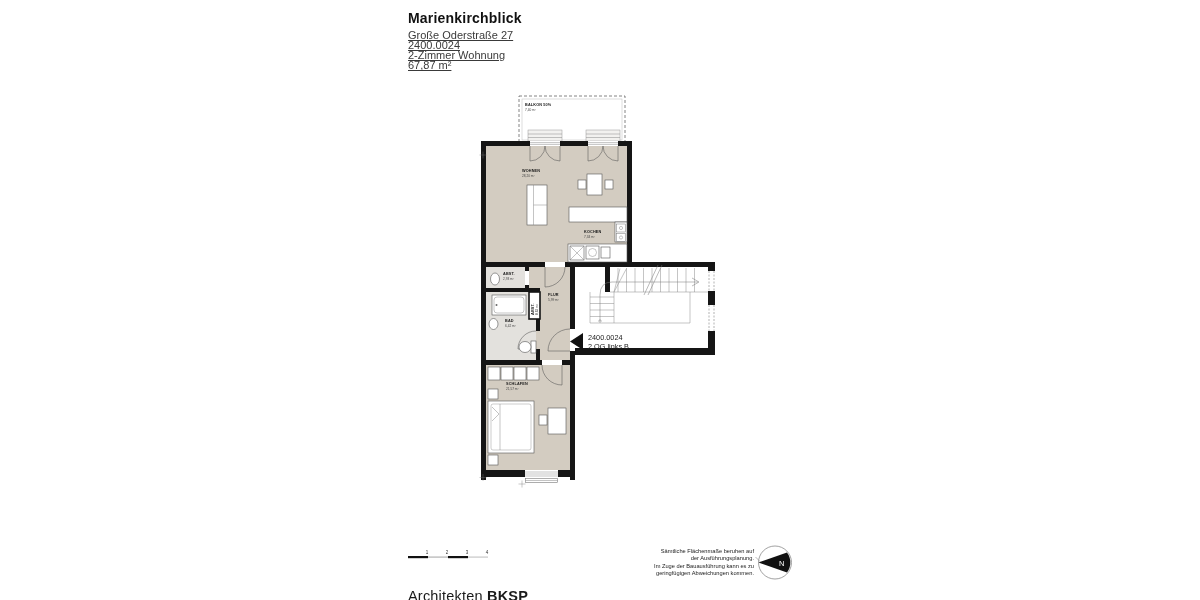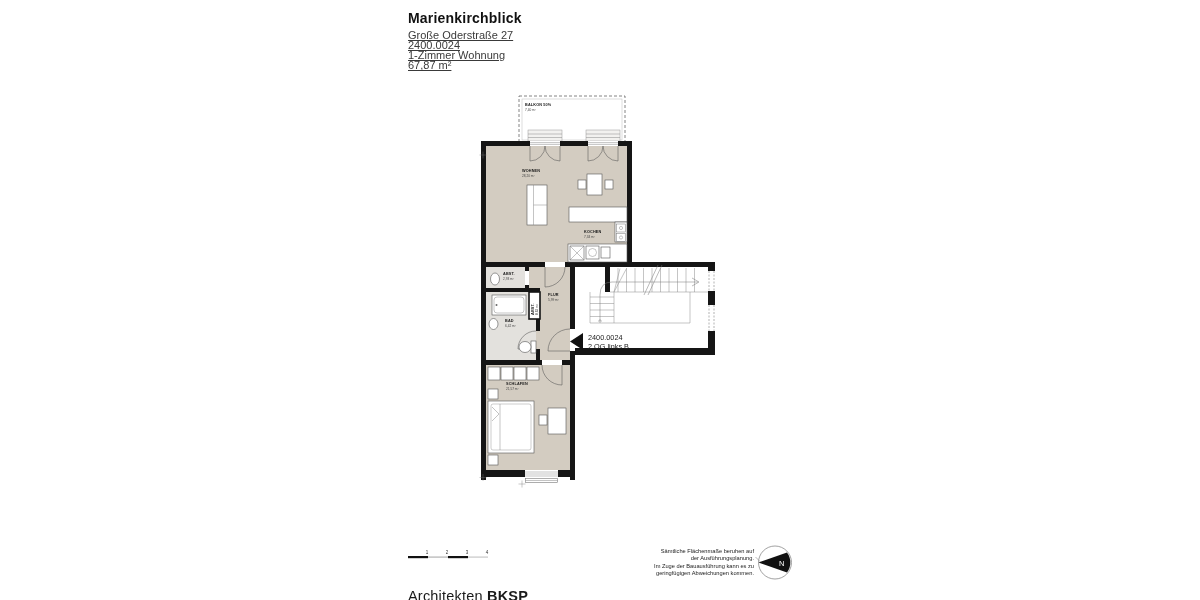--- a/index.html
+++ b/index.html
@@ -25,21 +25,21 @@
   #disclaimer{left:636px;top:548px;width:118px;text-align:right;font-size:5.7px;line-height:7.3px;color:#222;}
   #north{left:755px;top:543px;}
 </style>
 </head>
 <body>
 
 <div class="abs" id="title-block">
   <div id="page-title">Marienkirchblick</div>
   <div class="subline">Große Oderstraße 27</div>
   <div class="subline">2400.0024</div>
-  <div class="subline">1-Zimmer Wohnung</div>
+  <div class="subline">2-Zimmer Wohnung</div>
   <div class="subline">67,87 m²</div>
 </div>
 
 <div class="abs" id="plan">
 <svg width="245" height="405" viewBox="0 0 245 405">
 
   <g>
     <rect x="8" y="63" width="141" height="116" fill="#d3ccc1"></rect>
     <rect x="51" y="184" width="41" height="93" fill="#d3ccc1"></rect>
     <rect x="8" y="184" width="39" height="21" fill="#e3e1dd"></rect>

